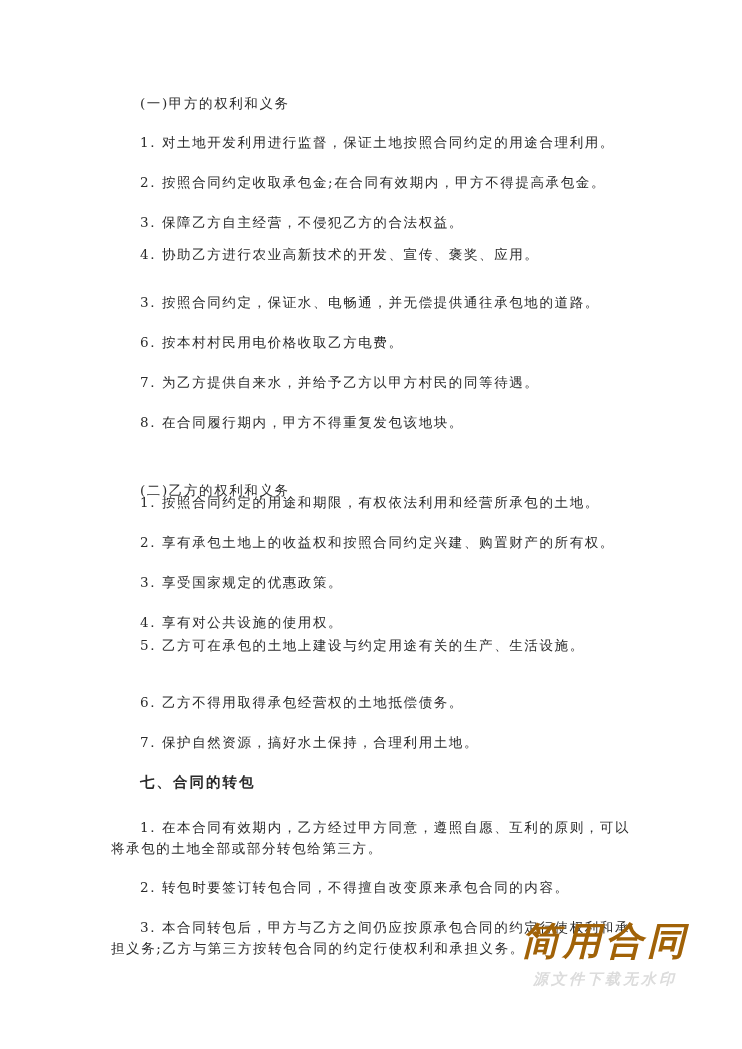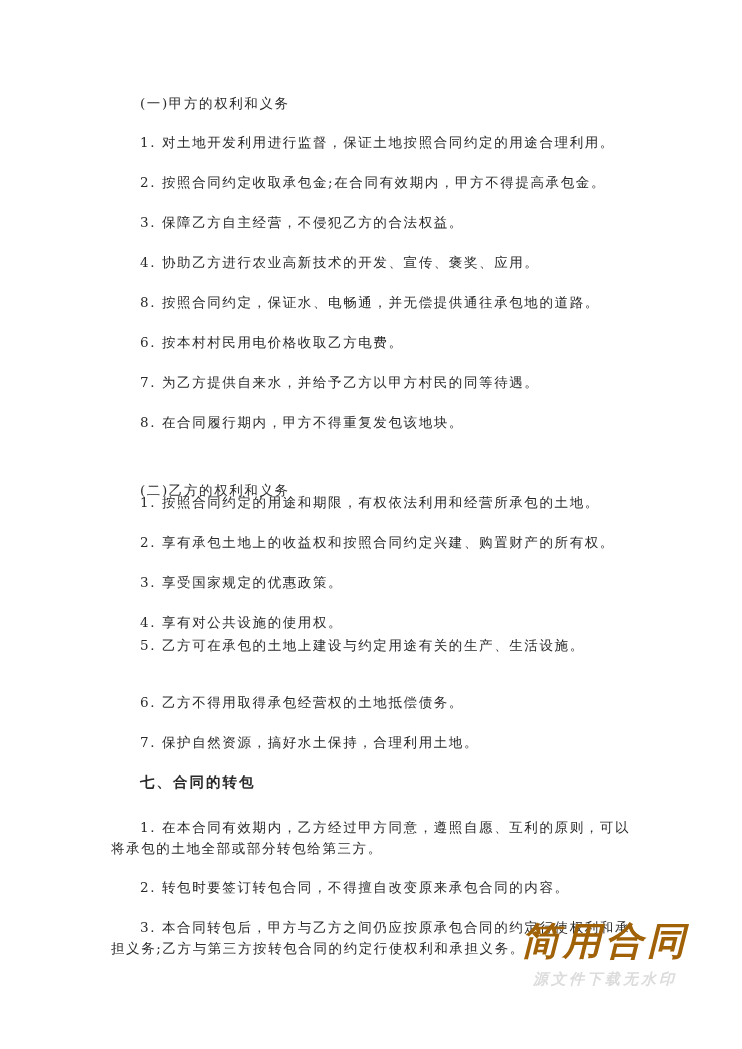--- a/index.html
+++ b/index.html
@@ -73,22 +73,22 @@
 </head>
 <body>
 
 <div class="page">
 
   <div class="line" style="top:94px; left:140px;">(一)甲方的权利和义务</div>
 
   <div class="line" style="top:133px;">1. 对土地开发利用进行监督，保证土地按照合同约定的用途合理利用。</div>
   <div class="line" style="top:173px;">2. 按照合同约定收取承包金;在合同有效期内，甲方不得提高承包金。</div>
   <div class="line" style="top:213px;">3. 保障乙方自主经营，不侵犯乙方的合法权益。</div>
-  <div class="line" style="top:253px;">4. 协助乙方进行农业高新技术的开发、宣传、褒奖、应用。</div>
-  <div class="line" style="top:293px;">8. 按照合同约定，保证水、电畅通，并无偿提供通往承包地的道路。</div>
+  <div class="line" style="top:245px;">4. 协助乙方进行农业高新技术的开发、宣传、褒奖、应用。</div>
+  <div class="line" style="top:293px;">3. 按照合同约定，保证水、电畅通，并无偿提供通往承包地的道路。</div>
   <div class="line" style="top:333px;">6. 按本村村民用电价格收取乙方电费。</div>
   <div class="line" style="top:373px;">7. 为乙方提供自来水，并给予乙方以甲方村民的同等待遇。</div>
   <div class="line" style="top:413px;">8. 在合同履行期内，甲方不得重复发包该地块。</div>
 
   <div class="line" style="top:453px;margin-top:28px;">(二)乙方的权利和义务</div>
 
   <div class="line" style="top:493px;">1. 按照合同约定的用途和期限，有权依法利用和经营所承包的土地。</div>
   <div class="line" style="top:533px;">2. 享有承包土地上的收益权和按照合同约定兴建、购置财产的所有权。</div>
   <div class="line" style="top:573px;">3. 享受国家规定的优惠政策。</div>
   <div class="line" style="top:613px;">4. 享有对公共设施的使用权。</div>

